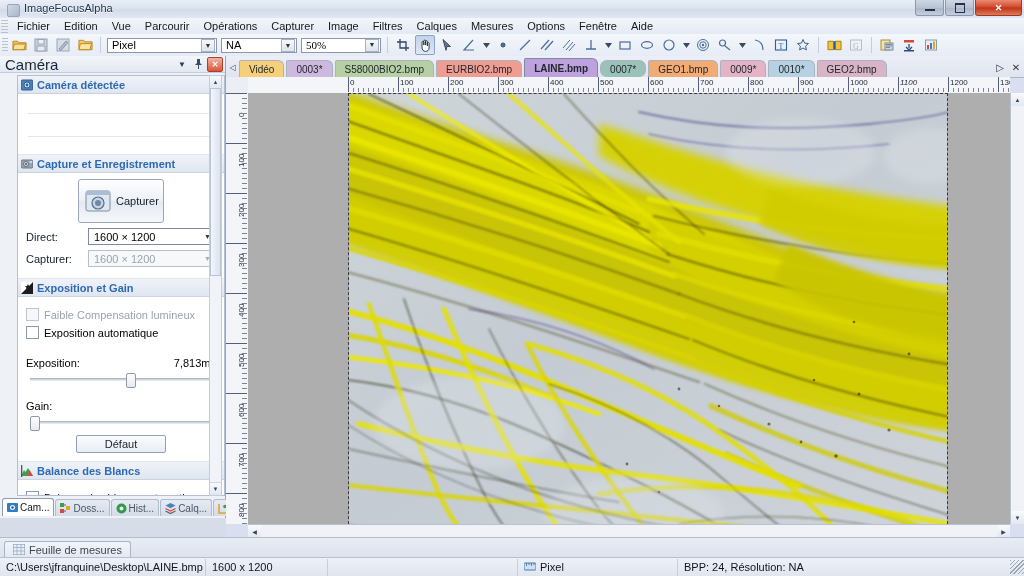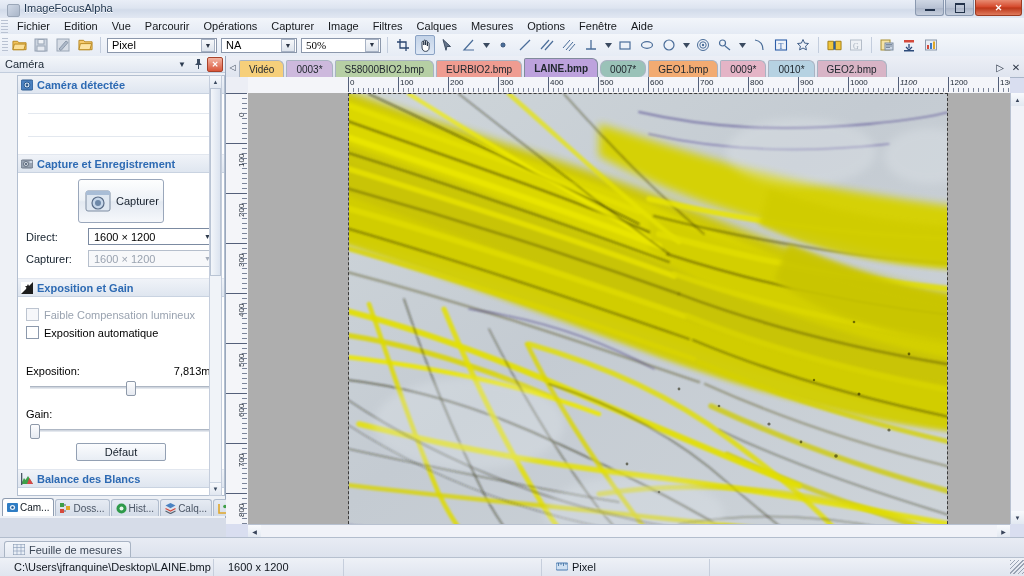--- a/index.html
+++ b/index.html
@@ -83,21 +83,21 @@
 
   
   .dockpanel{
     position:absolute;left:0;top:56px;width:226px;height:462px;
     background:#eef1f6;border-right:1px solid #9aa8bd;box-sizing:border-box;
   }
   .dock-header{
     height:16px;background:linear-gradient(180deg,#f3f6fa,#e2e8f2);
     border-bottom:1px solid #c2cddd;display:flex;align-items:center;padding-left:5px;
   }
-  .dock-header .dh-title{font-size:11px;color:#1a2633;flex:1;}
+  .dock-header .dh-title{font-size:15px;color:#1a2633;flex:1;}
   .dh-btn{width:14px;height:13px;display:flex;align-items:center;justify-content:center;
     font-size:8px;color:#2c3b50;margin-right:2px;}
   .dh-btn.closer{background:linear-gradient(180deg,#f3b4a2,#d9563a);border:1px solid #a8422a;
     color:#fff;border-radius:2px;font-size:8px;font-weight:bold;}
   .panel-body{
     position:absolute;left:17px;top:19px;width:208px;bottom:22px;
     background:#fff;border:1px solid #b3bfd0;overflow:hidden;box-sizing:border-box;
   }
   .vscroll{
     position:absolute;right:3px;top:19px;width:13px;bottom:22px;
@@ -233,21 +233,21 @@
     border:1px solid #a9b4c4;border-bottom:none;border-radius:3px 3px 0 0;
     background:linear-gradient(180deg,#f2f5fa,#e3e8f1);font-size:11px;color:#3c4756;
     box-sizing:border-box;
   }
   .statusbar{
     position:absolute;left:0;bottom:0;width:1024px;height:18px;
     background:linear-gradient(180deg,#eef1f7,#e0e5ef);border-top:1px solid #b6c0cf;
     display:flex;align-items:center;font-size:11px;color:#10161e;
   }
   .sb-cell{height:17px;display:flex;align-items:center;padding:0 6px;
-    border-right:1px solid #c6cedc;box-sizing:border-box;gap:4px;margin-left:8px;}
+    border-right:1px solid #c6cedc;box-sizing:border-box;gap:4px;}
   .grip-resize{margin-left:auto;width:14px;height:14px;
     background:repeating-linear-gradient(135deg,#9aa4b4 0 1px,transparent 1px 3px);}
 </style>
 </head>
 <body>
 
 <div id="app">
 
   <div class="titlebar">
     <div class="tb-icon"></div>
@@ -569,21 +569,21 @@
       </div>
       <div class="sect">
         <div class="chk dim">
           <div class="box"></div>
           <span>Faible Compensation lumineux</span>
         </div>
         <div class="chk">
           <div class="box"></div>
           <span>Exposition automatique</span>
         </div>
-        <div class="kv" style="margin-top:26px;align-items:flex-end;">
+        <div class="kv" style="margin-top:18px;align-items:flex-end;">
           <span class="k">Exposition:</span>
           <span class="v">7,813ms</span>
         </div>
         <div class="slider">
           <div class="track"></div>
           <div class="knob" style="left:53%;"></div>
         </div>
         <div class="kv" style="margin-top:14px;">
           <span class="k">Gain:</span>
           <span class="v">0</span>
@@ -1128,15 +1128,18 @@
     <div class="sb-cell" style="width:190px;"></div>
     <div class="sb-cell" style="width:160px;">
       <span>
         <svg width="12" height="9" viewBox="0 0 12 9">
             <rect x="0" y="1" width="12" height="7" rx="1" fill="#cfe0f2" stroke="#4a7bb0"></rect>
             <path d="M2.5 1v3M5 1v2M7.5 1v3M10 1v2" stroke="#3a699c" stroke-width=".8"></path>
           </svg>
       </span>
       <span>Pixel</span>
     </div>
+    <div class="sb-cell" style="width:180px;border-right:none;">
+      <span>BPP: 24, Résolution: NA</span>
+    </div>
     <div class="grip-resize"></div>
   </div>
 </div>
 
 </body></html>

